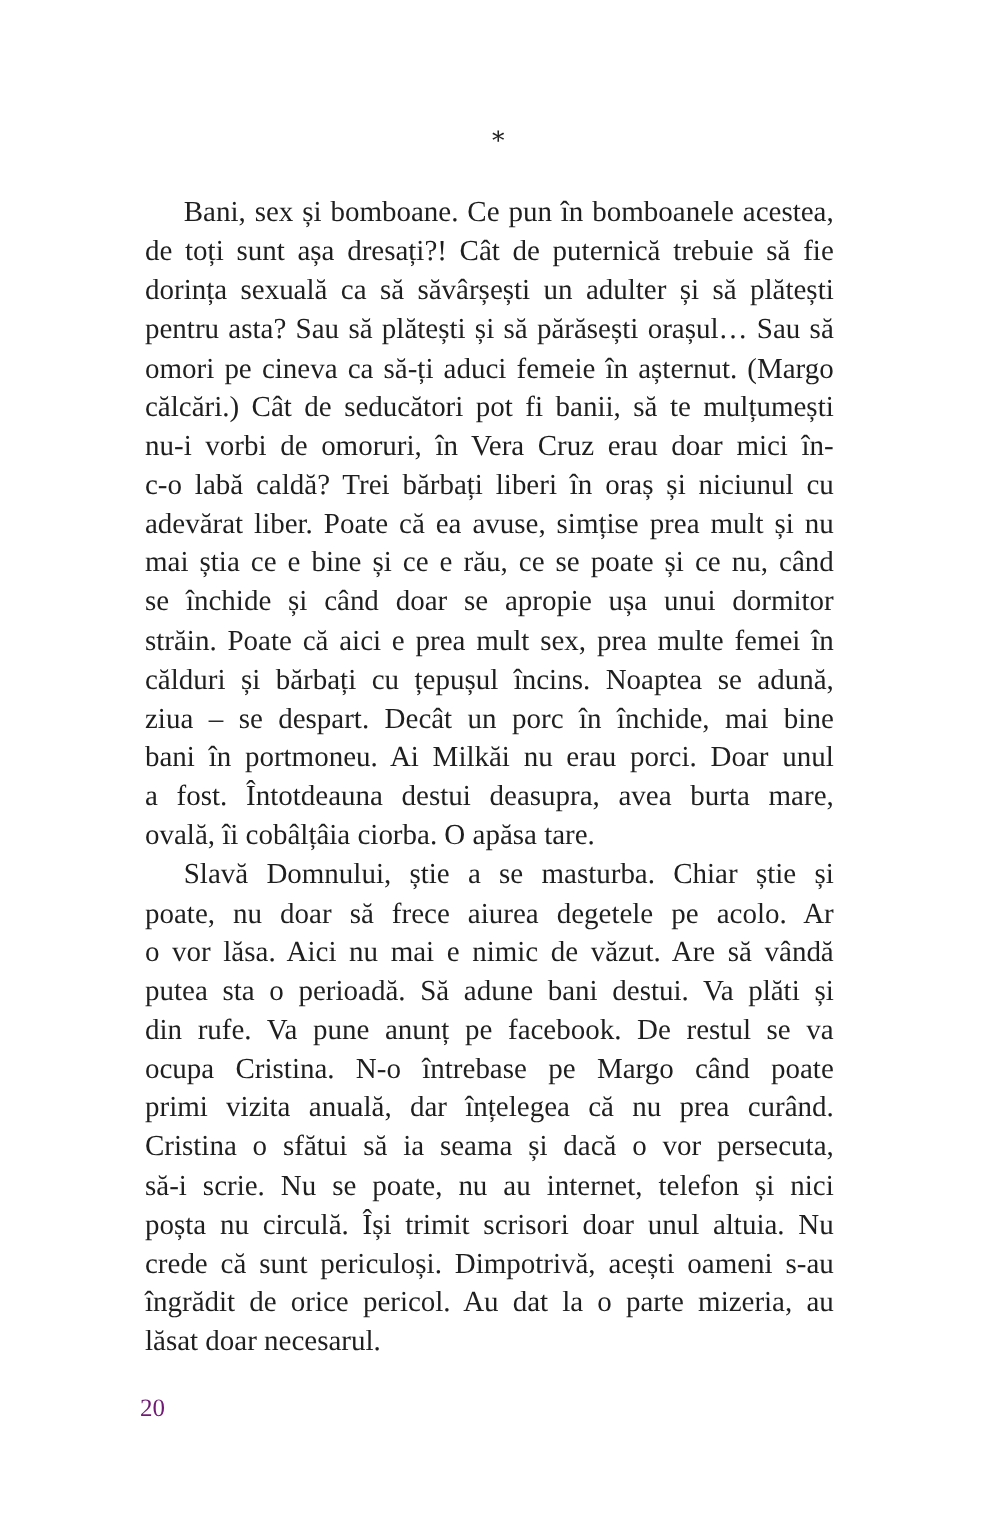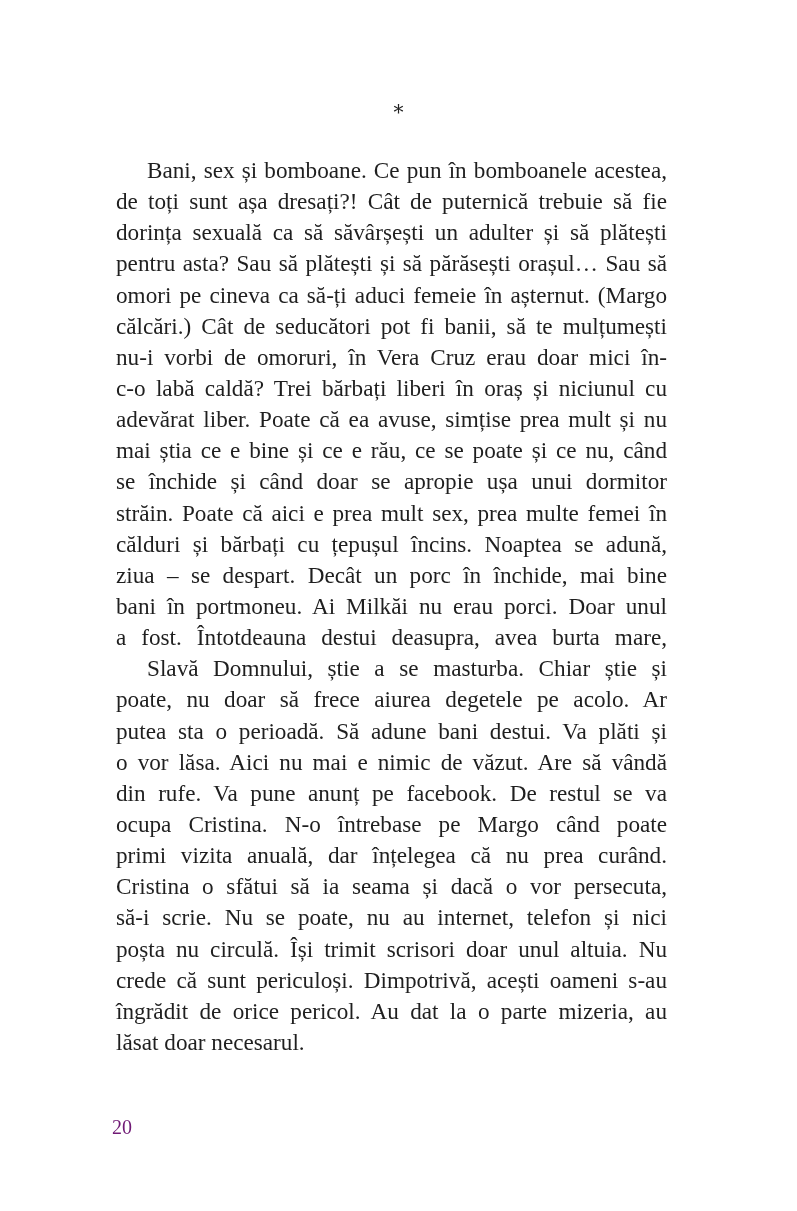--- a/index.html
+++ b/index.html
@@ -43,26 +43,27 @@
         <span class="line">nu-i vorbi de omoruri, în Vera Cruz erau doar mici în-</span>
         <span class="line">c-o labă caldă? Trei bărbați liberi în oraș și niciunul cu</span>
         <span class="line">adevărat <span class="it">liber</span>. Poate că ea avuse, simțise prea mult și nu</span>
         <span class="line">mai știa ce e bine și ce e rău, ce se poate și ce nu, când</span>
         <span class="line">se închide și când doar se apropie ușa unui dormitor</span>
         <span class="line">străin. Poate că <span class="it">aici</span> e prea mult sex, prea multe femei în</span>
         <span class="line">călduri și bărbați cu țepușul încins. Noaptea se adună,</span>
         <span class="line">ziua – se despart. Decât un porc în închide, mai bine</span>
         <span class="line">bani în portmoneu. Ai Milkăi nu erau porci. Doar unul</span>
         <span class="line">a fost. Întotdeauna destui deasupra, avea burta mare,</span>
+        <span class="line last">ovală, îi cobâlțâia ciorba. O apăsa tare.</span>
       </div>
       <div>
         <span class="line indent">Slavă Domnului, știe a se masturba. Chiar știe și</span>
         <span class="line">poate, nu doar să frece aiurea degetele pe acolo. Ar</span>
+        <span class="line">o vor lăsa. Aici nu mai e nimic de văzut. Are să vândă</span>
         <span class="line">putea sta o perioadă. Să adune bani destui. Va plăti și</span>
-        <span class="line">o vor lăsa. Aici nu mai e nimic de văzut. Are să vândă</span>
         <span class="line">din rufe. Va pune anunț pe facebook. De restul se va</span>
         <span class="line">ocupa Cristina. N-o întrebase pe Margo când poate</span>
         <span class="line">primi vizita anuală, dar înțelegea că nu prea curând.</span>
         <span class="line">Cristina o sfătui să ia seama și dacă o vor persecuta,</span>
         <span class="line">să-i scrie. Nu se poate, nu au internet, telefon și nici</span>
         <span class="line">poșta nu circulă. Își trimit scrisori doar unul altuia. Nu</span>
         <span class="line">crede că sunt periculoși. Dimpotrivă, acești oameni s-au</span>
         <span class="line">îngrădit de orice pericol. Au dat la o parte mizeria, au</span>
         <span class="line last">lăsat doar necesarul.</span>
       </div>

